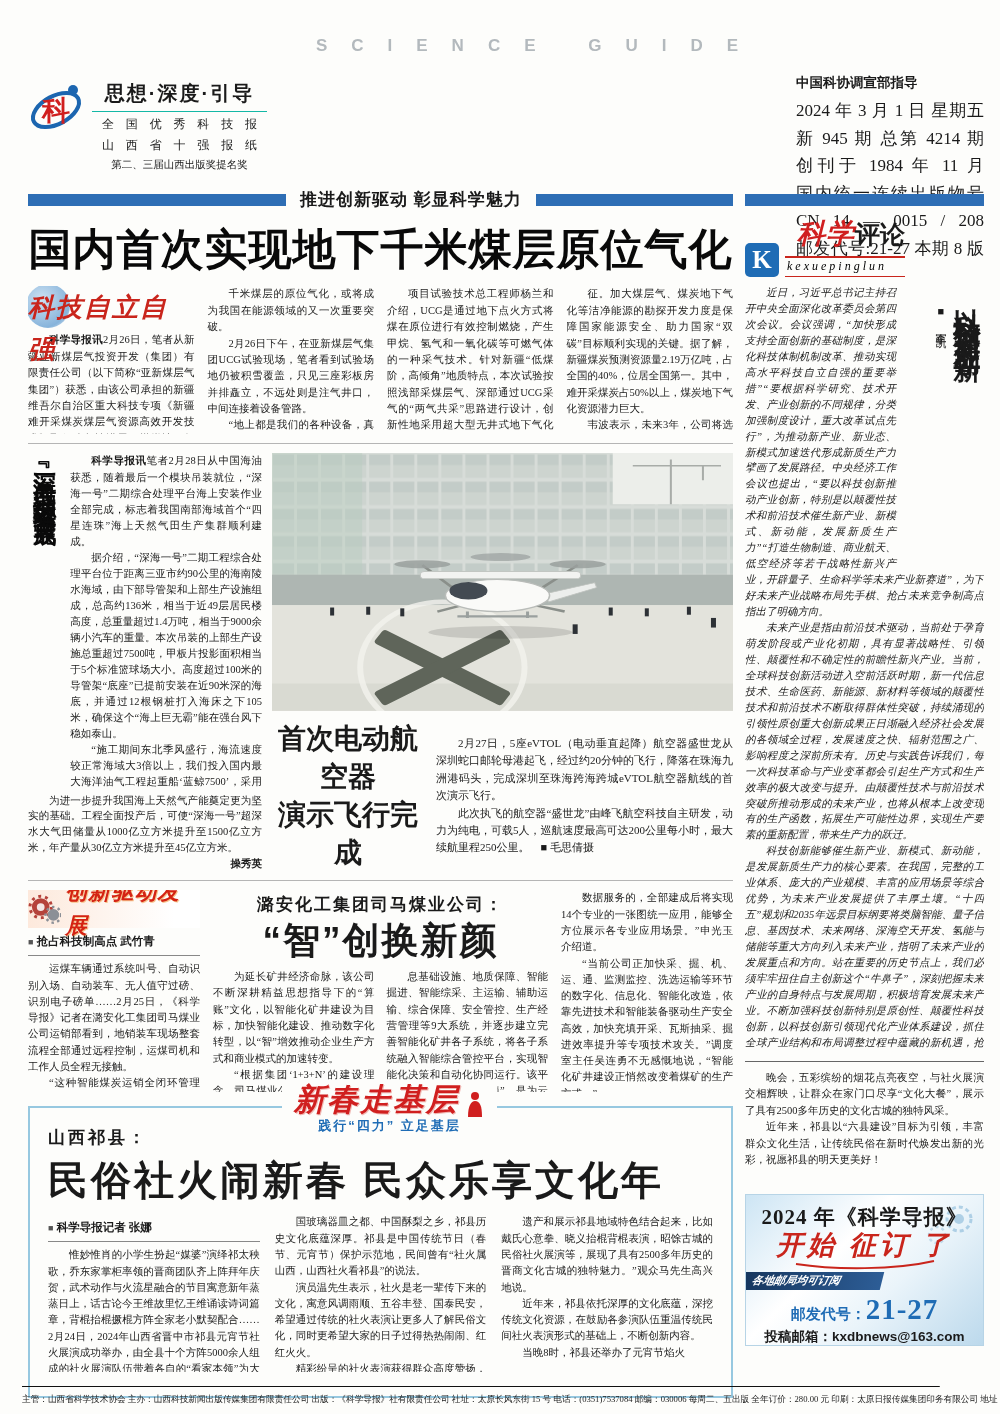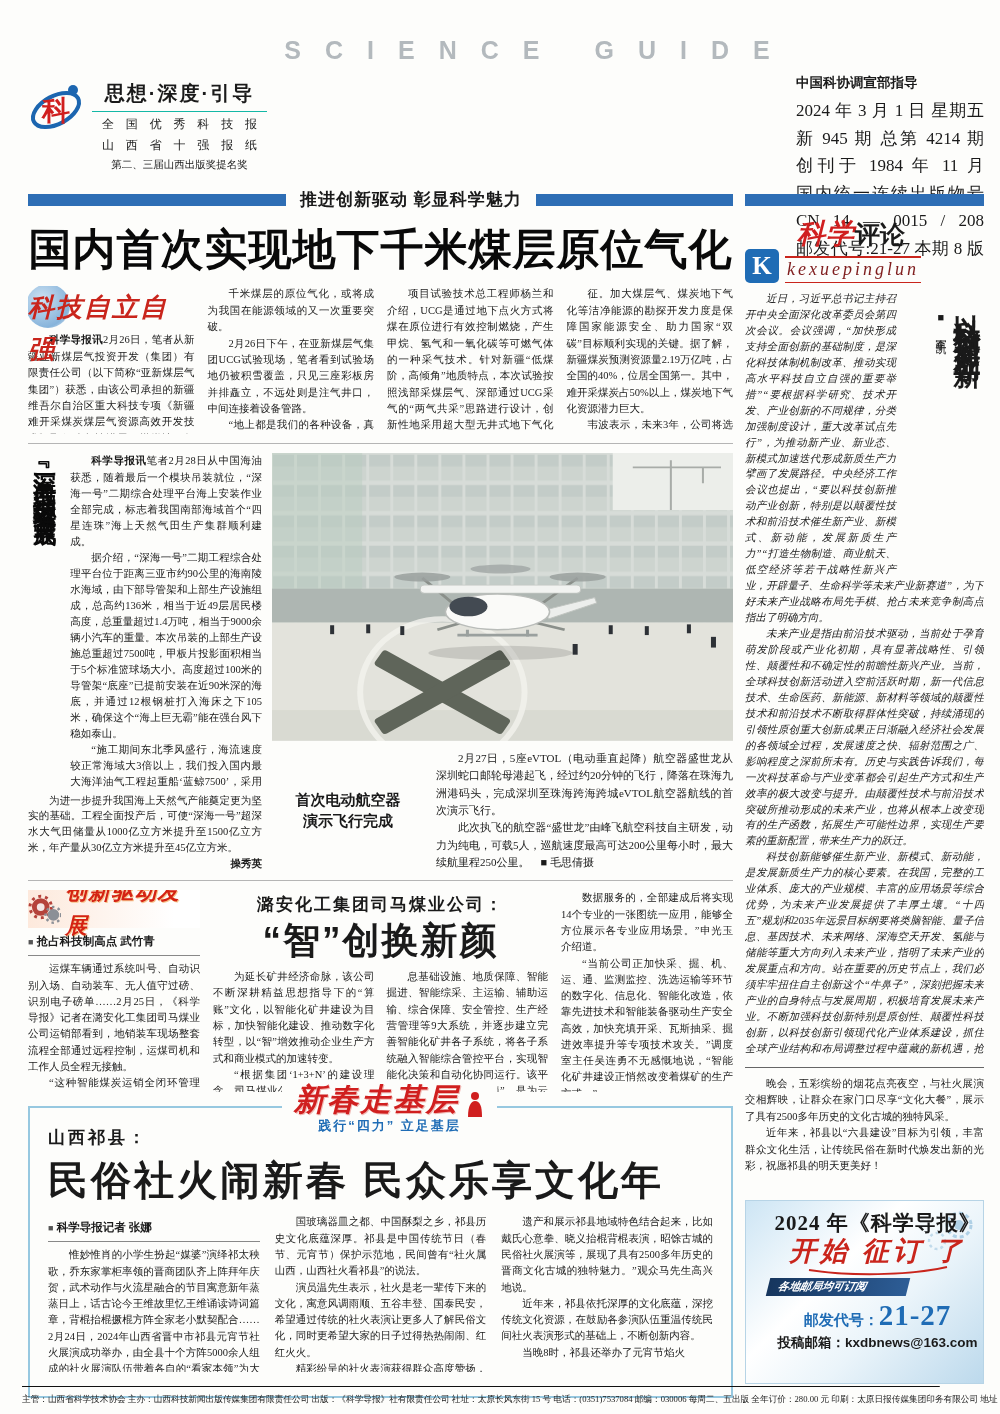--- a/index.html
+++ b/index.html
@@ -12,21 +12,21 @@
   .mh-left { width:254px; display:flex; gap:8px; padding-top:30px; }
   .logo-svg { flex:0 0 56px; }
   .mh-left-text { width:175px; }
   .slogan { font-family:"Liberation Sans",sans-serif; font-weight:700; font-size:20px;
             letter-spacing:2px; padding-bottom:4px; border-bottom:1px solid #14b8a6; text-align:center; }
   .honor { font-size:12px; margin-top:4px; text-align:justify; text-align-last:justify; padding:0 10px; }
   .honor.small { font-size:10.5px; padding:0; text-align:center; text-align-last:center; letter-spacing:0; }
   .mh-center { flex:1; text-align:center; position:relative; padding-top:2px; }
   .mh-title { font-size:88px; line-height:1.0; font-weight:900; color:#d01f1f; letter-spacing:8px;
               font-style:italic; text-shadow:1px 1px 0 #e98e86; white-space:nowrap; }
-  .mh-title-en { font-family:"Liberation Sans",sans-serif; color:#b3b9bd; font-size:25px;
+  .mh-title-en { font-family:"Liberation Sans",sans-serif; color:#b3b9bd; font-size:17px;
                  letter-spacing:24px; margin-top:-16px; font-weight:700; }
   .mh-right { width:188px; padding-top:24px; }
   .guidance { font-family:"Liberation Sans",sans-serif; font-weight:700; font-size:13.5px; margin-bottom:5px; }
   .publine { font-size:17px; line-height:1.62; text-align:justify; text-align-last:justify; }
 
   
   .bar-row { display:flex; align-items:center; height:15px; margin-top:0; }
   .bar { background:#2e6eb5; height:12px; }
   .b1 { width:258px; } .b2 { flex:1; } .bgap { width:12px; } .b3 { width:239px; }
   .bar-text { font-family:"Liberation Sans",sans-serif; font-weight:900; font-size:17px;
@@ -58,21 +58,21 @@
   .deepsea { width:234px; display:flex; flex-direction:column; }
   .ds-top { display:flex; gap:9px; flex:1; overflow:hidden; }
   .ds-vtitle { writing-mode:vertical-rl; font-family:"Liberation Sans",sans-serif; font-weight:900;
                font-size:23px; line-height:1.45; letter-spacing:3px; color:#0a0a0a; }
   .ds-body { flex:1; font-size:10.5px; line-height:1.52; overflow:hidden; }
   .ds-tail { font-size:10.5px; line-height:1.5; margin-top:5px; }
   .photo-wrap { flex:1; display:flex; flex-direction:column; }
   .photo { height:322px; background:#dfe3de; }
   .caption-row { flex:1; display:flex; gap:12px; margin-top:9px; align-items:center; }
   .cap-title { width:152px; text-align:center; font-family:"Liberation Sans",sans-serif;
-               font-weight:700; font-size:15px; line-height:1.35; }
+               font-weight:700; font-size:28px; line-height:1.35; }
   .cap-text { flex:1; font-size:11px; line-height:1.58; }
 
   
   .smart-band { display:flex; gap:13px; height:202px; margin-top:6px; overflow:hidden;
                 font-size:10.5px; line-height:1.55; }
   .smart-c1 { width:172px; } .smart-c4 { width:172px; }
   .smart-mid { flex:1; display:flex; flex-direction:column; }
   .badge-cx { display:flex; align-items:center; gap:4px; height:38px;
               background:linear-gradient(90deg,#fde9dc, #ffffff 85%); }
   .badge-cx .t { font-family:"Liberation Sans",sans-serif; font-weight:900; font-style:italic;
@@ -102,36 +102,36 @@
   .folk-cols { display:flex; gap:15px; height:158px; overflow:hidden; font-size:10.5px; line-height:1.55; }
   .folk-cols > div { flex:1; }
 
   
   .review-head { display:flex; align-items:flex-end; gap:6px; }
   .k-tile { width:34px; height:34px; background:#1f6cb5; border-radius:5px; color:#fff; text-align:center;
             font-family:"Liberation Serif",serif; font-weight:900; font-size:25px; line-height:34px; }
   .rh-red { font-family:"Liberation Serif",serif; font-weight:900; font-style:italic; font-size:28px;
             color:#d01f1f; letter-spacing:1px;margin-left:12px; }
   .rh-black { font-family:"Liberation Sans",sans-serif; font-weight:900; font-size:25px; }
-  .romanized { color:#7f1d1d; font-style:italic; font-size:18px; letter-spacing:3px;
+  .romanized { color:#000000; font-style:italic; font-size:12px; letter-spacing:3px;
                border-top:2px solid #c9251c; border-bottom:1px solid #c9251c; margin-top:3px;
                padding:1px 2px 2px; }
   .review-body { height:768px; overflow:hidden; font-style:italic; font-size:10.5px;
                  line-height:1.52; margin-top:8px; }
   .review-vblock { float:right; width:78px; height:260px; margin:2px 0 10px 10px;
                    writing-mode:vertical-rl; font-style:normal; }
   .review-vtitle { font-family:"Liberation Sans",sans-serif; font-weight:900; font-size:27px;
                    letter-spacing:5px; line-height:1.3; }
   .review-vauthor { font-size:11px; margin-top:18px; letter-spacing:2px; }
   .rail-rule { border:0; border-top:1px solid #666; margin:8px 0; }
   .rail-tail { height:112px; overflow:hidden; font-size:10.5px; line-height:1.56; }
 
   
-  .ad-box { margin-top:12px; height:184px; border:1px solid #b7d4e6; position:relative; overflow:hidden;
-            background:linear-gradient(135deg,#cde5f4 0%, #ffffff 38%, #eaf4fa 62%, #bcd9ec 100%);padding-left:26px; }
+  .ad-box { margin-top:12px; height:152px; border:1px solid #b7d4e6; position:relative; overflow:hidden;
+            background:linear-gradient(135deg,#cde5f4 0%, #ffffff 38%, #eaf4fa 62%, #bcd9ec 100%); }
   .ad-gear { position:absolute; right:4px; top:4px; opacity:.55; }
   .ad-l1 { font-family:"Liberation Serif",serif; font-weight:900; font-size:21px; letter-spacing:1px;
            text-align:center; margin-top:8px; position:relative; }
   .ad-l2 { font-family:"Liberation Serif",serif; font-weight:900; font-style:italic; font-size:27px;
            color:#c9251c; text-align:center; letter-spacing:4px; line-height:1.1; position:relative; }
   .ad-swoosh { display:block; margin:-2px auto 0; }
   .ad-ribbon { width:140px; background:linear-gradient(90deg,#16365e,#2d5d96); color:#fff;
                font-size:11px; font-weight:700; font-style:italic; padding:1px 10px 2px;
                transform:skewX(-14deg); margin:1px 0 3px -4px; position:relative; }
   .ad-code { text-align:center; color:#1f6cb5; position:relative; }

